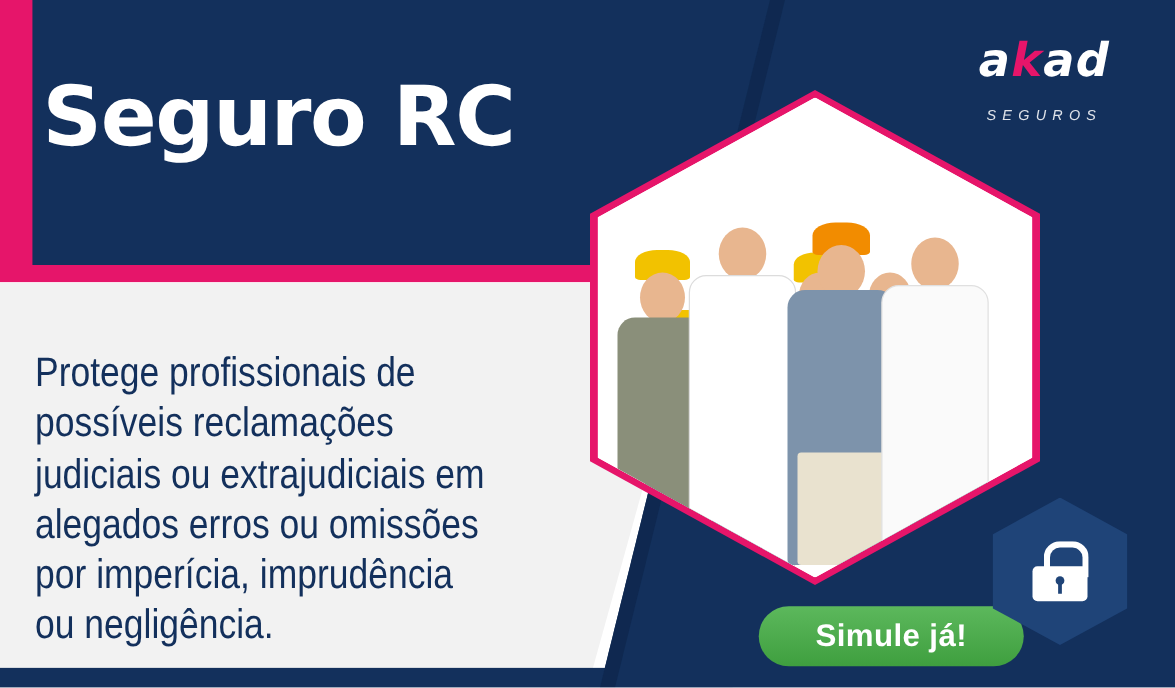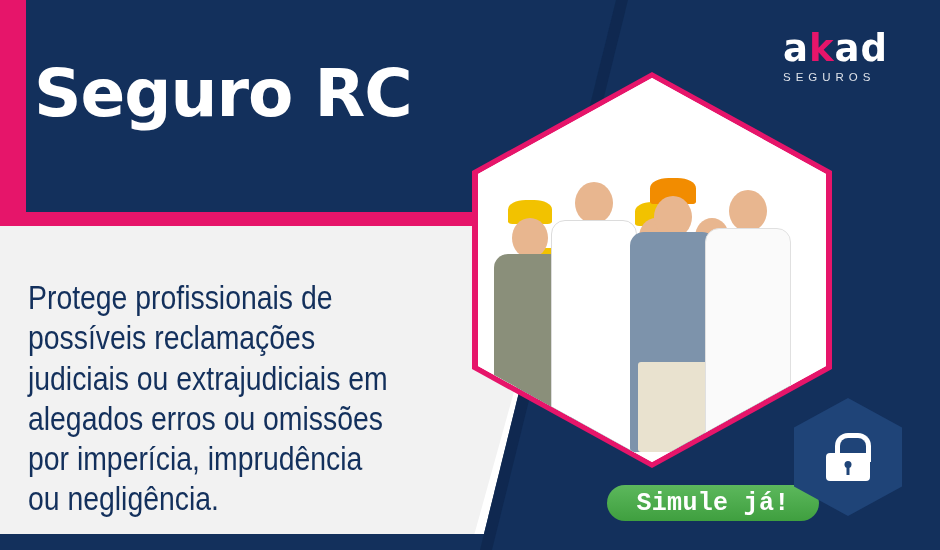--- a/index.html
+++ b/index.html
@@ -185,54 +185,55 @@
     left: 50%;
     transform: translateX(-50%);
     background: #2e3a50;
     border-radius: 3px;
   }
   
   .logo {
     position: absolute;
     right: 52px;
     top: 30px;
-    text-align: left;
+    text-align: center;
     color: #ffffff;
+    font-style: italic;
   }
   .logo-main {
     font-size: 37px;
     font-weight: bold;
     letter-spacing: 1px;
     font-family: "DejaVu Sans", sans-serif;
     line-height: 1;
   }
   .logo-main .k {
     color: #e6156a;
   }
   .logo-sub {
     font-size: 11.5px;
     letter-spacing: 5px;
-    margin-top: 4px;
+    margin-top: 20px;
     color: #dfe3ea;
     font-family: "Liberation Sans", sans-serif;
   }
   
   .cta {
     position: absolute;
     left: 607px;
     top: 485px;
     width: 212px;
-    height: 36px;
+    height: 48px;
     background: linear-gradient(#5cb85c, #3f9f3f);
     border-radius: 26px;
     border: none;
     color: #ffffff;
     font-size: 25px;
     font-weight: bold;
-    font-family: Liberation Mono, monospace;
+    font-family: Liberation Sans, sans-serif;
     cursor: pointer;
     letter-spacing: 0.3px;
   }
   
   .badge {
     position: absolute;
     right: 38px;
     bottom: 34px;
     width: 108px;
     height: 118px;

